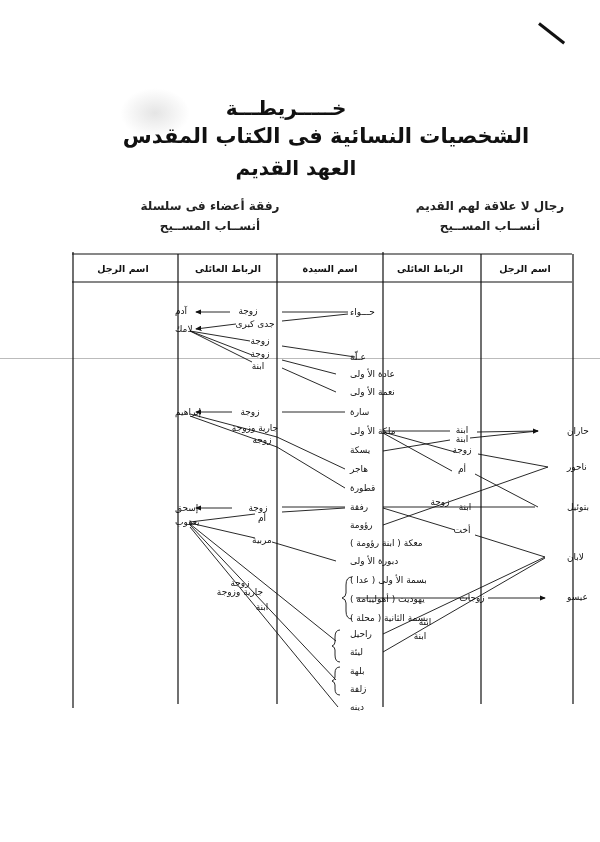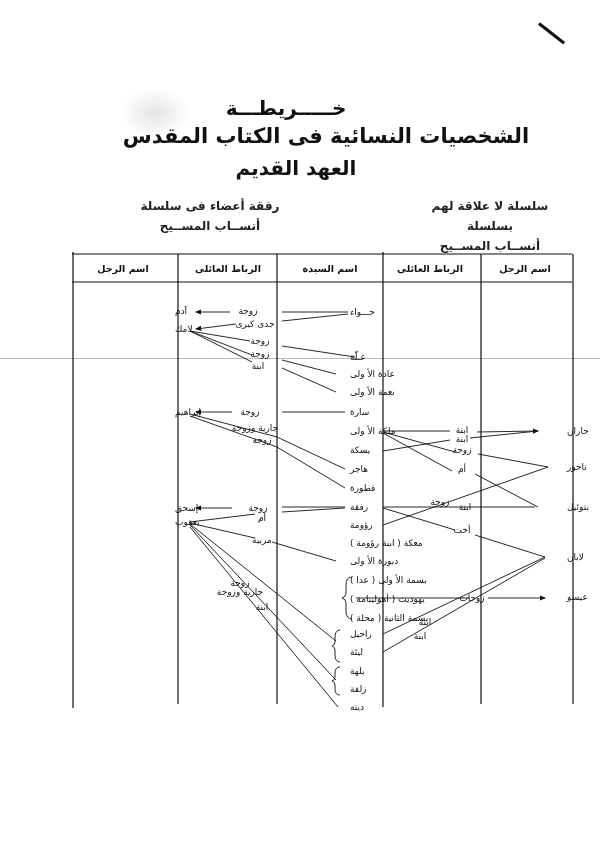--- a/index.html
+++ b/index.html
@@ -27,21 +27,21 @@
 
 <div class="title" id="t1">خـــــريطـــة</div>
 <div class="title" id="t2">الشخصيات النسائية فى الكتاب المقدس</div>
 <div class="title" id="t3">العهد القديم</div>
 
 <div class="sub" id="subL">
   <div>رفقة أعضاء فى سلسلة</div>
   <div>أنســاب المســيح</div>
 </div>
 <div class="sub" id="subR">
-  <div>سلسلة لا علاقة لهم بسلسلة</div>
+  <div>رجال لا علاقة لهم القديم</div>
   <div>أنســاب المســيح</div>
 </div>
 
 <svg id="diagram" width="600" height="842" viewBox="0 0 600 842" xmlns="http://www.w3.org/2000/svg">
   <defs>
     <marker id="arr" markerWidth="7" markerHeight="6" refX="6" refY="3" orient="auto">
       <path d="M0,0 L7,3 L0,6 z" fill="#111"></path>
     </marker>
   </defs>
 

